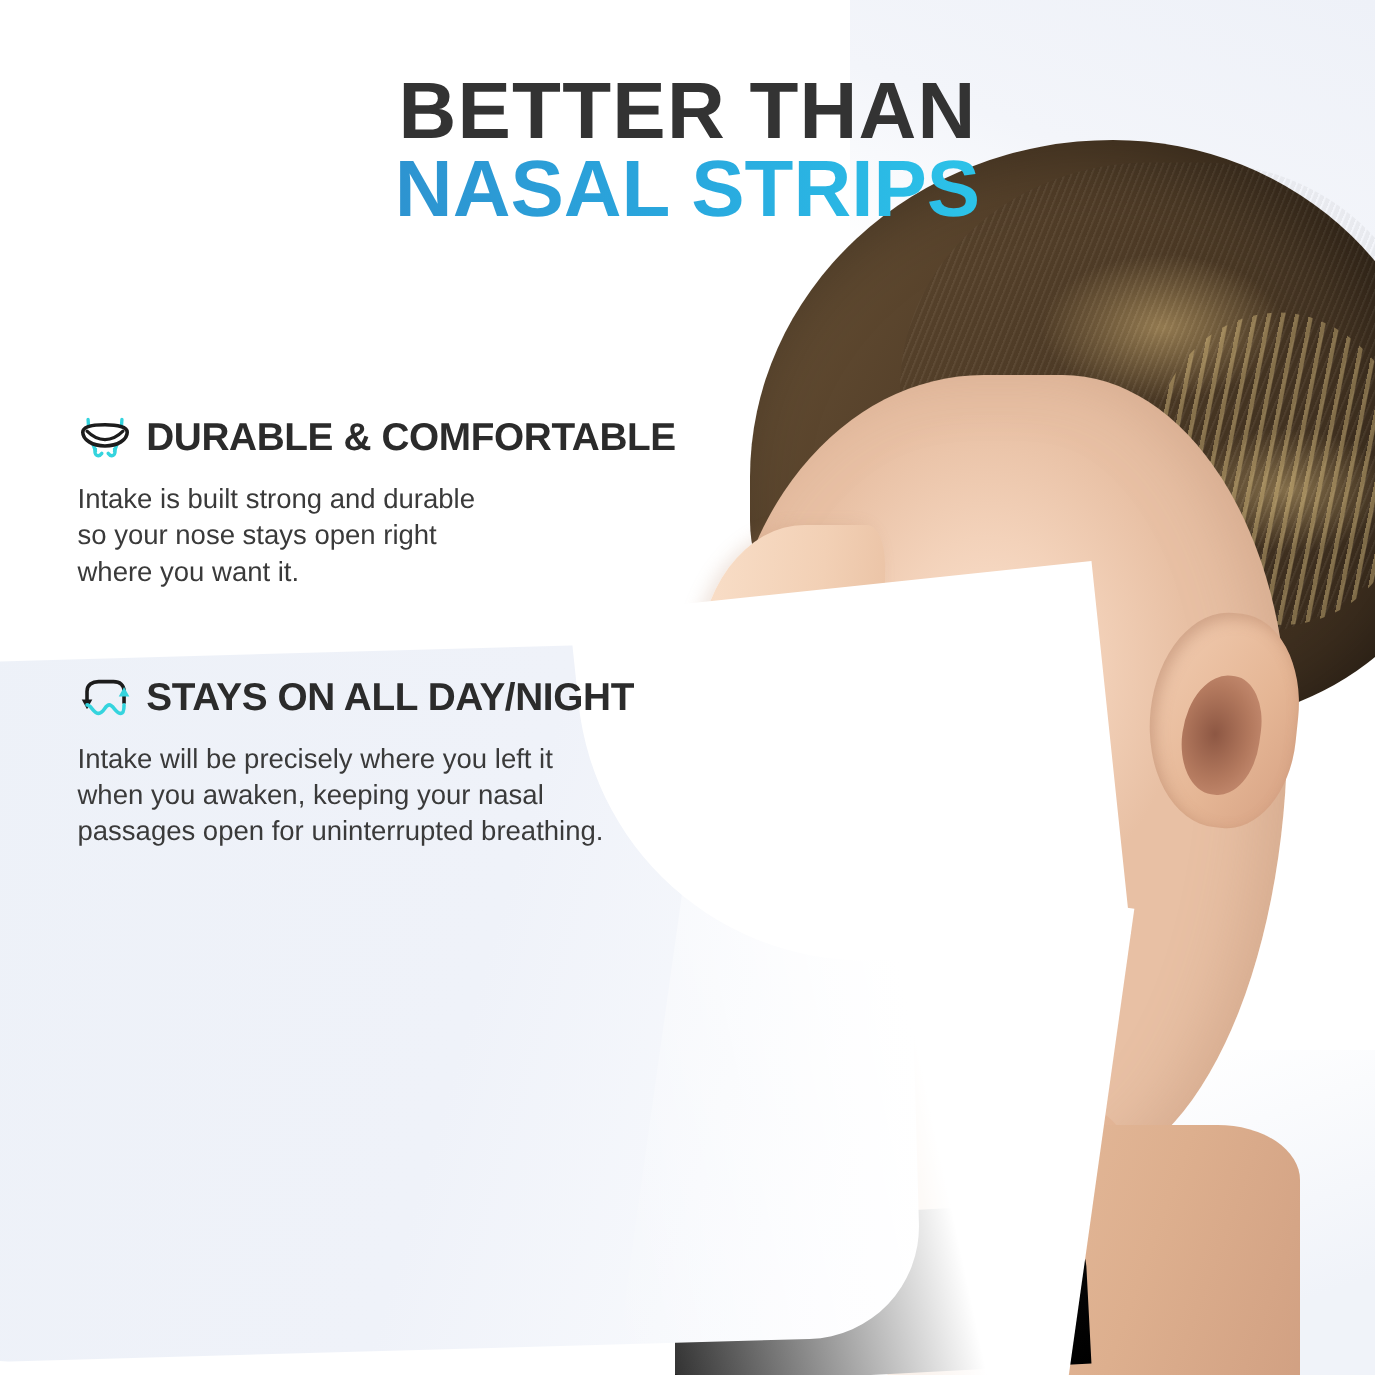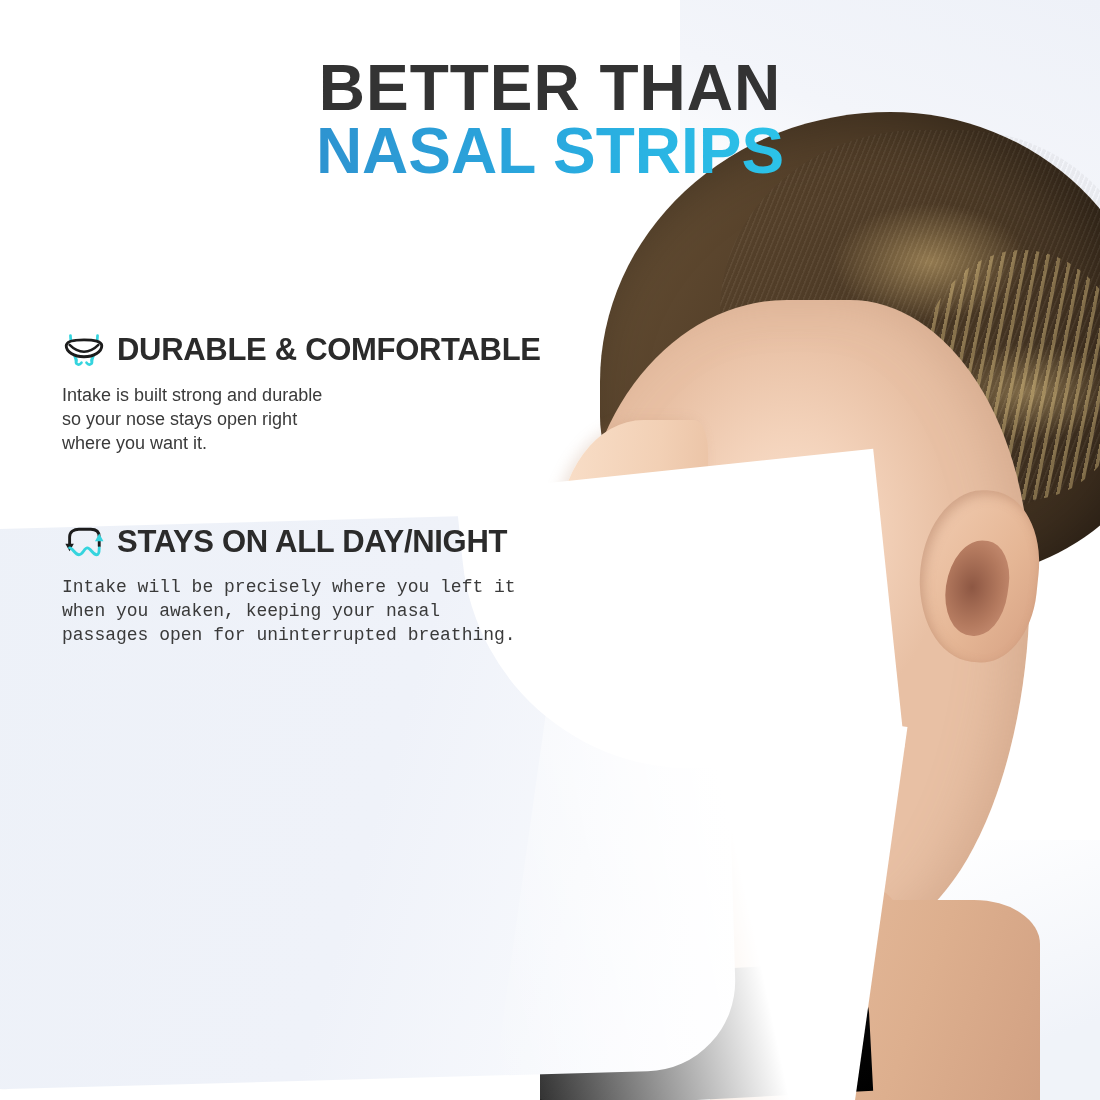--- a/index.html
+++ b/index.html
@@ -336,31 +336,31 @@
   .feature-title {
     font-family: "Liberation Sans", sans-serif;
     font-size: 31px;
     font-weight: 700;
     color: #2b2b2b;
     letter-spacing: -0.3px;
     white-space: nowrap;
   }
   .feature-body {
     font-family: "Liberation Sans", sans-serif;
-    font-size: 18px;
+    font-size: 22px;
     font-weight: 400;
     color: #3a3a3a;
     line-height: 1.33;
     max-width: 560px;
     white-space: pre-line;
   }
   .f1 { margin-top: 0; }
   .f2 { margin-top: 66px; }
   .f3 { }
-  .f3 .feature-body { max-width: 620px; font-family: Liberation Mono, monospace; }
+  .f3 .feature-body { max-width: 620px; }
 </style>
 </head>
 <body>
 
 <div id="canvas">
 
   <div class="bg-tint-topright"></div>
   <div class="bg-tint-bottomright"></div>
 
   <div class="photo">

